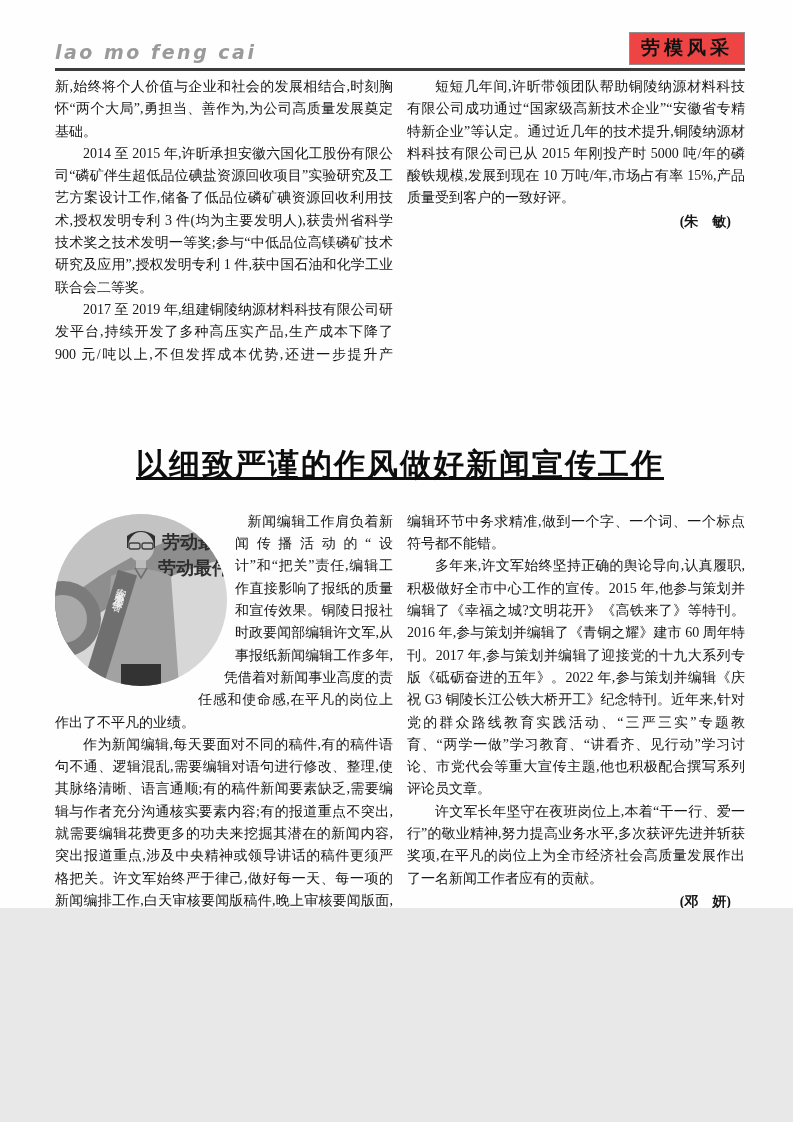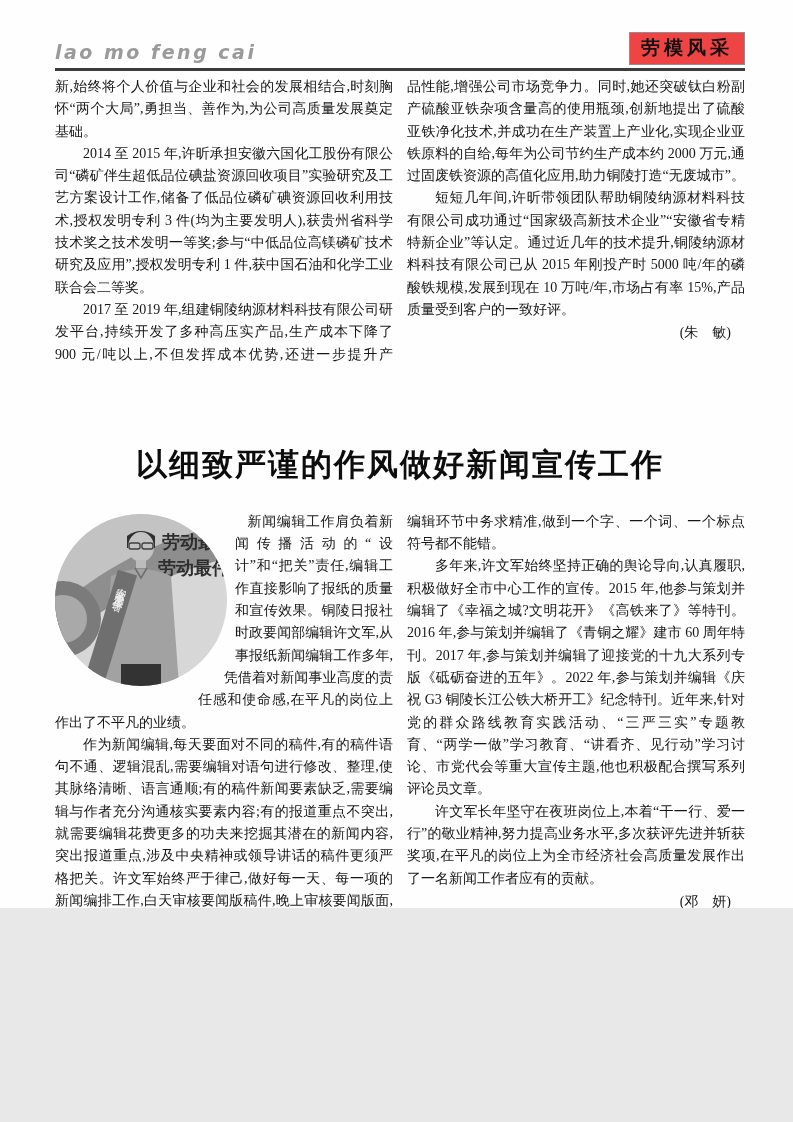--- a/index.html
+++ b/index.html
@@ -23,29 +23,29 @@
     padding:2px 11px 3px 11px; margin-bottom:1px;
   }
   .header-rule { height:3px; background:#3c3c3c; margin-top:2px; }
 
   
   .two-col { display:flex; gap:14px; text-align:justify; }
   .col { width:338px; font-size:14px; line-height:22.3px; }
   .col p { margin:0; text-indent:2em; }
   .col p.no-indent { text-indent:0; }
   .col p.cont-end { text-align-last:justify; }
-  .byline { text-align:right; padding-right:14px; margin-top:1px; font-size:14px; line-height:22.3px; }
+  .byline { text-align:right; padding-right:14px; margin-top:1px; font-size:14px; line-height:22.3px;font-weight:bold; }
 
   .top-section { margin-top:5px; }
 
   
   .feature-title {
     margin-top:78px; text-align:center;
     font-family:"Liberation Sans","DejaVu Sans",sans-serif;
-    font-weight:bold; font-size:31px; letter-spacing:2px; color:#0d0d0d;
+    font-weight:bold; font-size:31px; letter-spacing:2px; color:#0d0d0d;text-decoration:underline;
   }
   .feature-subtitle {
     margin-top:17px; text-align:center; font-size:19px; letter-spacing:2px;
     color:#222; font-style:normal;
   }
   .feature-section { margin-top:25px; }
 
   
   .portrait {
     float:left; width:172px; height:172px; border-radius:50%;
@@ -80,21 +80,20 @@
     </div>
     <div class="header-rule"></div>
 
     <div class="two-col top-section">
       <div class="col">
         <p class="no-indent">新,始终将个人价值与企业和社会的发展相结合,时刻胸怀“两个大局”,勇担当、善作为,为公司高质量发展奠定基础。</p>
         <p>2014 至 2015 年,许昕承担安徽六国化工股份有限公司“磷矿伴生超低品位碘盐资源回收项目”实验研究及工艺方案设计工作,储备了低品位磷矿碘资源回收利用技术,授权发明专利 3 件(均为主要发明人),获贵州省科学技术奖之技术发明一等奖;参与“中低品位高镁磷矿技术研究及应用”,授权发明专利 1 件,获中国石油和化学工业联合会二等奖。</p>
         <p class="cont-end">2017 至 2019 年,组建铜陵纳源材料科技有限公司研发平台,持续开发了多种高压实产品,生产成本下降了 900 元/吨以上,不但发挥成本优势,还进一步提升产</p>
       </div>
       <div class="col">
-        <p class="no-indent">品性能,增强公司市场竞争力。同时,她还突破钛白粉副产硫酸亚铁杂项含量高的使用瓶颈,创新地提出了硫酸亚铁净化技术,并成功在生产装置上产业化,实现企业亚铁原料的自给,每年为公司节约生产成本约 2000 万元,通过固废铁资源的高值化应用,助力铜陵打造“无废城市”。</p>
         <p>短短几年间,许昕带领团队帮助铜陵纳源材料科技有限公司成功通过“国家级高新技术企业”“安徽省专精特新企业”等认定。通过近几年的技术提升,铜陵纳源材料科技有限公司已从 2015 年刚投产时 5000 吨/年的磷酸铁规模,发展到现在 10 万吨/年,市场占有率 15%,产品质量受到客户的一致好评。</p>
         <div class="byline">(朱　敏)</div>
       </div>
     </div>
 
     <div class="feature-title">以细致严谨的作风做好新闻宣传工作</div>
 
     <div class="two-col feature-section">
       <div class="col">
         <div class="portrait">

